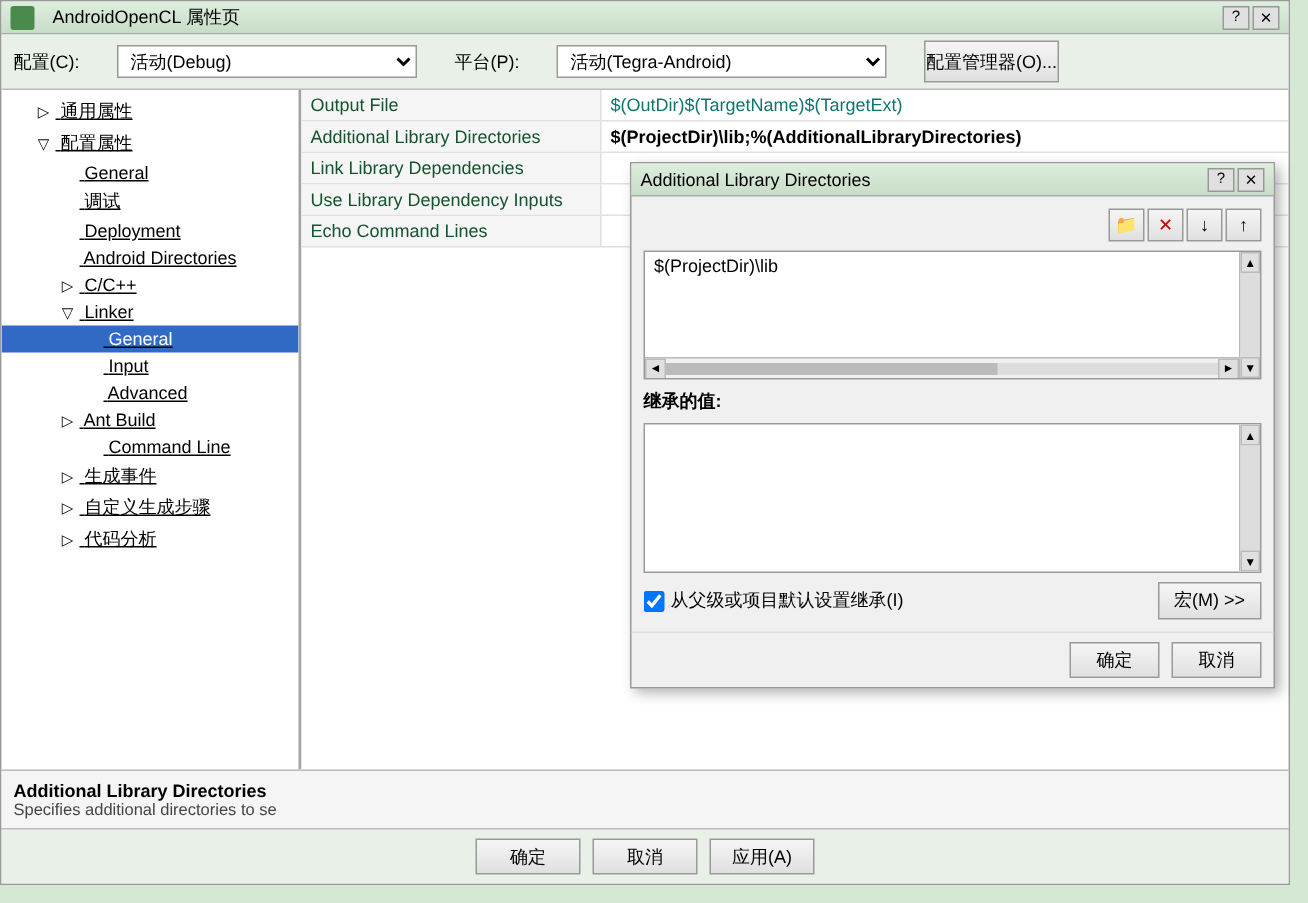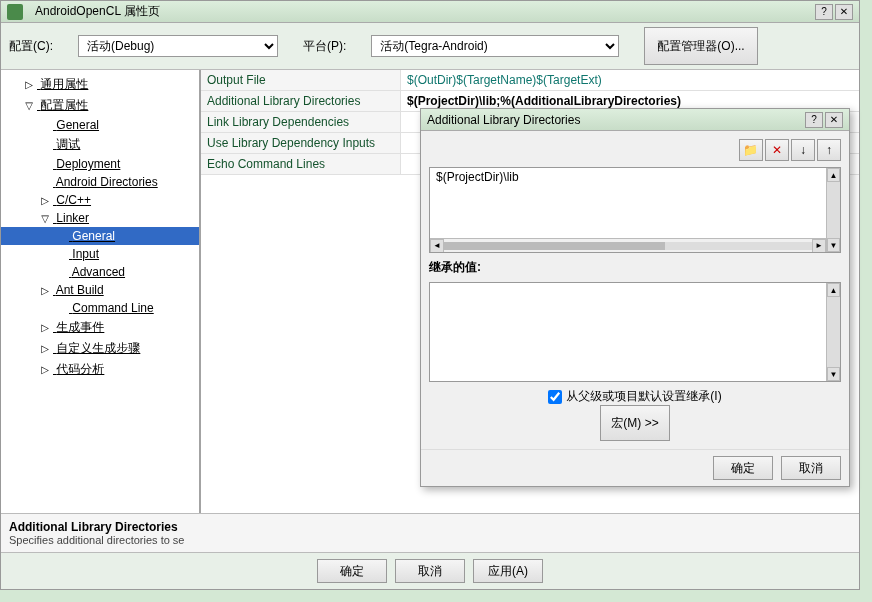--- a/index.html
+++ b/index.html
@@ -77,24 +77,24 @@
     }
     .toolbar-select {
       height: 22px;
       border: 1px solid #999;
       background: white;
       font-size: 12px;
       padding: 0 4px;
       cursor: pointer;
     }
     .config-select { width: 200px; }
-    .platform-select { width: 248px; }
+    .platform-select { width: 220px; }
     .config-mgr-btn {
-      height: 38px;
-      padding: 0 12px;
+      height: 28px;
+      padding: 0 0;
       border: 1px solid #999;
       background: linear-gradient(to bottom, #f5f5f5, #e0e0e0);
       cursor: pointer;
       font-size: 12px;
     }
 
     
     .content-area {
       display: flex;
       flex: 1;
@@ -278,21 +278,21 @@
 
     
     .dialog-bottom {
       display: flex;
       justify-content: flex-end;
       gap: 8px;
       padding: 6px 8px;
       border-top: 1px solid #ddd;
     }
     .macro-btn {
-      height: 36px;
+      height: 25px;
       padding: 0 10px;
       border: 1px solid #999;
       background: linear-gradient(to bottom, #f5f5f5, #e0e0e0);
       cursor: pointer;
       font-size: 12px;
     }
     .ok-btn, .cancel-btn {
       width: 60px;
       height: 24px;
       border: 1px solid #999;
@@ -490,21 +490,21 @@
       <div style="display:flex; border: 1px solid #999; background:white; height:100px;">
         <div style="flex:1;"></div>
 
         <div style="width:14px; background:#f0f0f0; border-left:1px solid #bbb; display:flex; flex-direction:column;">
           <div style="height:14px;background:#e0e0e0;border:1px solid #bbb;display:flex;align-items:center;justify-content:center;font-size:8px;cursor:pointer;">▲</div>
           <div style="flex:1;background:#ddd;"></div>
           <div style="height:14px;background:#e0e0e0;border:1px solid #bbb;display:flex;align-items:center;justify-content:center;font-size:8px;cursor:pointer;">▼</div>
         </div>
       </div>
 
-      <div style="display:flex; align-items:center; justify-content:space-between;flex-direction:column;">
+      <div style="display:flex; align-items:center; justify-content:space-between;">
         <div class="checkbox-row">
           <input type="checkbox" checked="" style="">
           <label class="checkbox-label">从父级或项目默认设置继承(I)</label>
         </div>
         <button class="macro-btn">宏(M) &gt;&gt;</button>
       </div>
     </div>
 
     <div class="dialog-bottom">
       <button class="ok-btn">确定</button>

